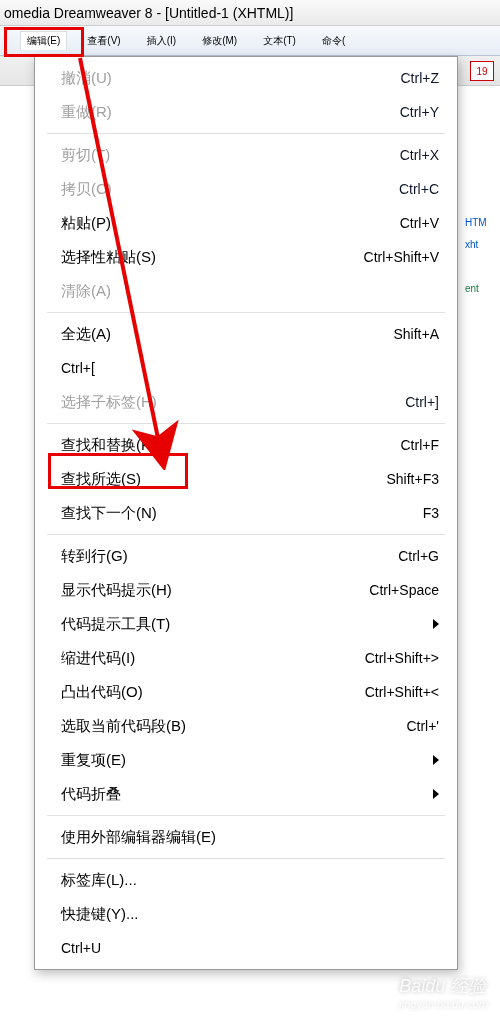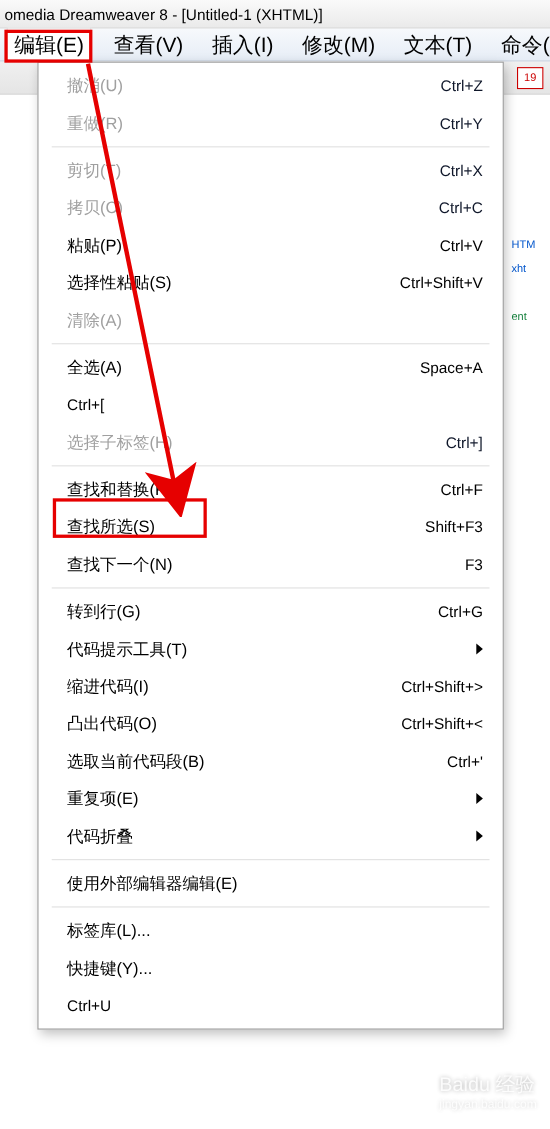--- a/index.html
+++ b/index.html
@@ -20,22 +20,22 @@
       font-size: 14px;
       border-bottom: 1px solid #ccc;
       white-space: nowrap;
     }
     .menubar {
       background: linear-gradient(#f7f9fc, #e6edf6);
       height: 30px;
       display: flex;
       align-items: center;
       border-bottom: 1px solid #b8c4d6;
-      padding-left: 6px;
-      font-size: 19px;
+      padding-left: 20px;
+      font-size: 10px;
       gap: 14px;
       white-space: nowrap;
     }
     .menubar-item {
       padding: 2px 6px;
     }
     .menubar-item.active {
       background: #fff;
       border: 1px solid #ddd;
       border-bottom: none;
@@ -136,20 +136,21 @@
     .code-peek .ln { color: #0055cc; }
     .code-peek .ent { color: #15803d; }
     .watermark {
       position: absolute;
       bottom: 16px;
       right: 12px;
       color: rgba(255,255,255,0.85);
       text-shadow: 0 0 4px rgba(0,0,0,0.3);
       font-size: 18px;
       z-index: 10;
+      font-style: italic;
     }
     .watermark .small { font-size: 11px; opacity: 0.7; display: block; text-align: right; }
   </style>
 </head>
 <body>
 
 <div class="titlebar">
   <span>omedia Dreamweaver 8 - [Untitled-1 (XHTML)]</span>
 </div>
 
@@ -203,21 +204,21 @@
   <div class="mitem">
       <span class="lbl">选择性粘贴(S)</span>
       <span class="sc">Ctrl+Shift+V</span>
     </div>
   <div class="mitem disabled">
       <span class="lbl">清除(A)</span>
     </div>
   <div class="sep"></div>
   <div class="mitem">
       <span class="lbl">全选(A)</span>
-      <span class="sc">Space+A</span>
+      <span class="sc">Shift+A</span>
     </div>
   <div class="mitem">
       <span class="sc">Ctrl+[</span>
     </div>
   <div class="mitem disabled">
       <span class="lbl">选择子标签(H)</span>
       <span class="sc">Ctrl+]</span>
     </div>
   <div class="sep"></div>
   <div class="mitem">
@@ -229,20 +230,24 @@
       <span class="sc">Shift+F3</span>
     </div>
   <div class="mitem">
       <span class="lbl">查找下一个(N)</span>
       <span class="sc">F3</span>
     </div>
   <div class="sep"></div>
   <div class="mitem">
       <span class="lbl">转到行(G)</span>
       <span class="sc">Ctrl+G</span>
+    </div>
+  <div class="mitem">
+      <span class="lbl">显示代码提示(H)</span>
+      <span class="sc">Ctrl+Space</span>
     </div>
   <div class="mitem">
       <span class="lbl">代码提示工具(T)</span>
       <span class="sub-arrow"></span>
     </div>
   <div class="mitem">
       <span class="lbl">缩进代码(I)</span>
       <span class="sc">Ctrl+Shift+&gt;</span>
     </div>
   <div class="mitem">

